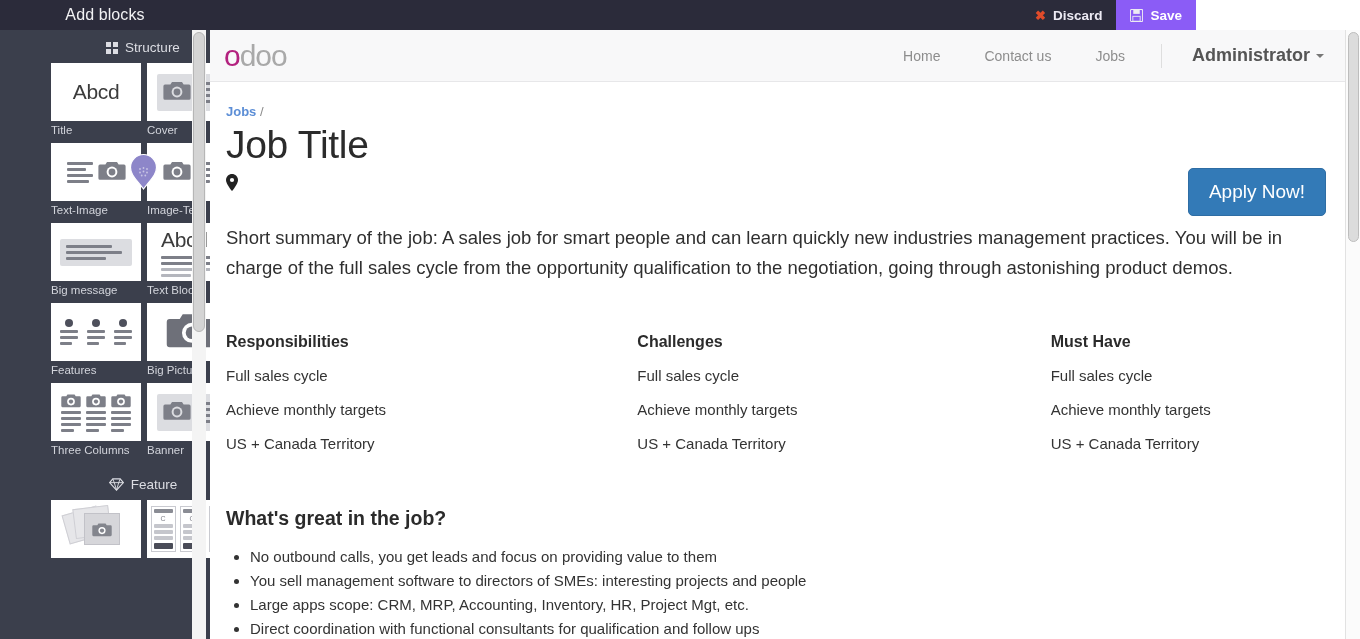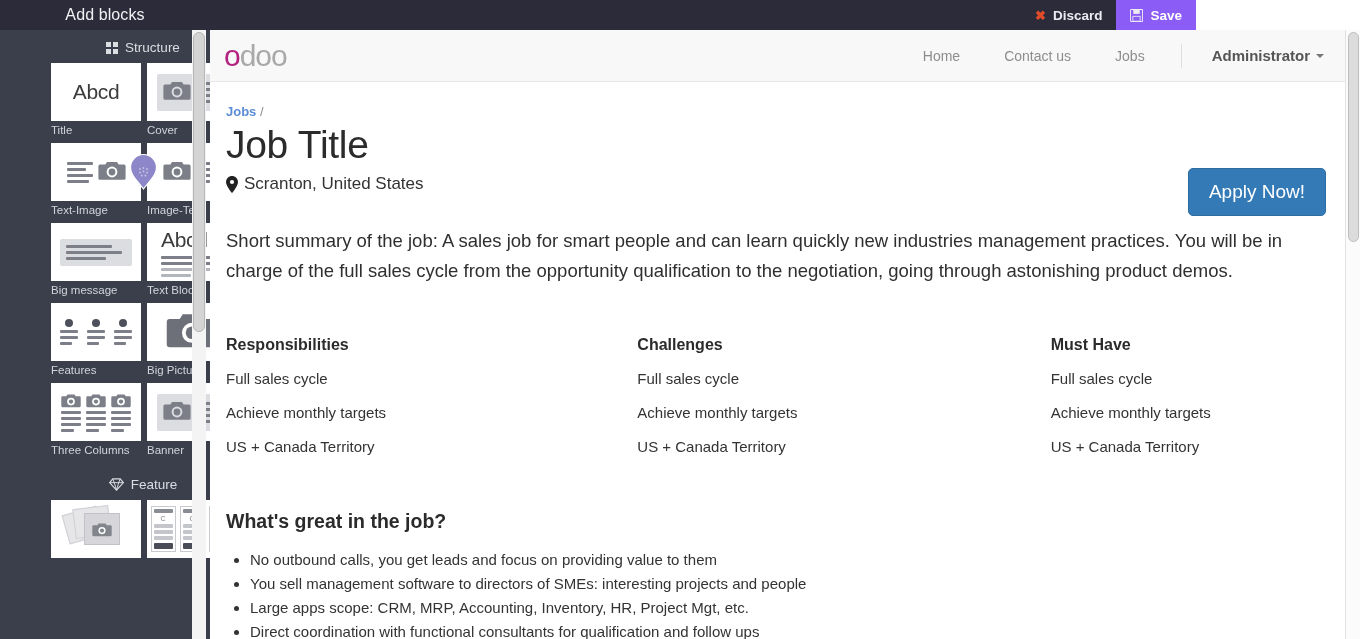--- a/index.html
+++ b/index.html
@@ -119,21 +119,21 @@
   .odoo-logo { font-size: 30px; letter-spacing: -1px; line-height: 30px;
                color: #a9a9a9; font-weight: normal; user-select: none; }
   .odoo-logo .o1 { color: #b3227f; }
   .nav-spacer { flex: 1 1 auto; }
   .nav-links { display: flex; align-items: center; gap: 12px; text-align: right; }
   .nav-link {
     color: #8d8d8d; font-size: 14px; padding: 0 16px; cursor: pointer;
     text-decoration: none;
   }
   .nav-divider { width: 1px; height: 24px; background: #dedede; margin: 0 8px; }
-  .nav-user { color: #555; font-size: 15px; font-weight: bold; cursor: pointer;
+  .nav-user { color: #555; font-size: 18px; font-weight: bold; cursor: pointer;
               padding: 0 4px 0 10px; display: flex; align-items: center; gap: 6px; }
   .caret { width: 0; height: 0; border-left: 4px solid transparent;
            border-right: 4px solid transparent; border-top: 4px solid #777; }
 
   .page { padding: 22px 34px 0 16px; position: relative; }
   .breadcrumb { font-size: 13px; font-weight: bold; margin-bottom: 2px; }
   .breadcrumb .crumb-link { color: #5c8ed6; cursor: pointer; }
   .breadcrumb .crumb-sep { color: #8a8a8a; font-weight: normal; }
   .job-title { font-size: 39px; color: #2b2b2b; font-weight: normal;
                line-height: 48px; letter-spacing: -.3px; }
@@ -538,21 +538,20 @@
 
       <h1 class="job-title">Job Title</h1>
 
       <div class="job-loc">
         <span class="pin">
           <svg width="12" height="17" viewBox="0 0 12 17">
             <path d="M6 0C2.7 0 0 2.7 0 6c0 4.3 6 11 6 11s6-6.7 6-11c0-3.3-2.7-6-6-6z" fill="#222"></path>
             <circle cx="6" cy="6" r="2.1" fill="#fff"></circle>
           </svg>
         </span>
-        <span>Scranton, United States</span>
       </div>
 
       <div class="apply-btn">Apply Now!</div>
 
       <p class="summary">Short summary of the job: A sales job for smart people and can learn quickly new industries management practices. You will be in charge of the full sales cycle from the opportunity qualification to the negotiation, going through astonishing product demos.</p>
 
       <div class="cols">
         <div class="col">
           <h3>Responsibilities</h3>
           <p>Full sales cycle</p>

